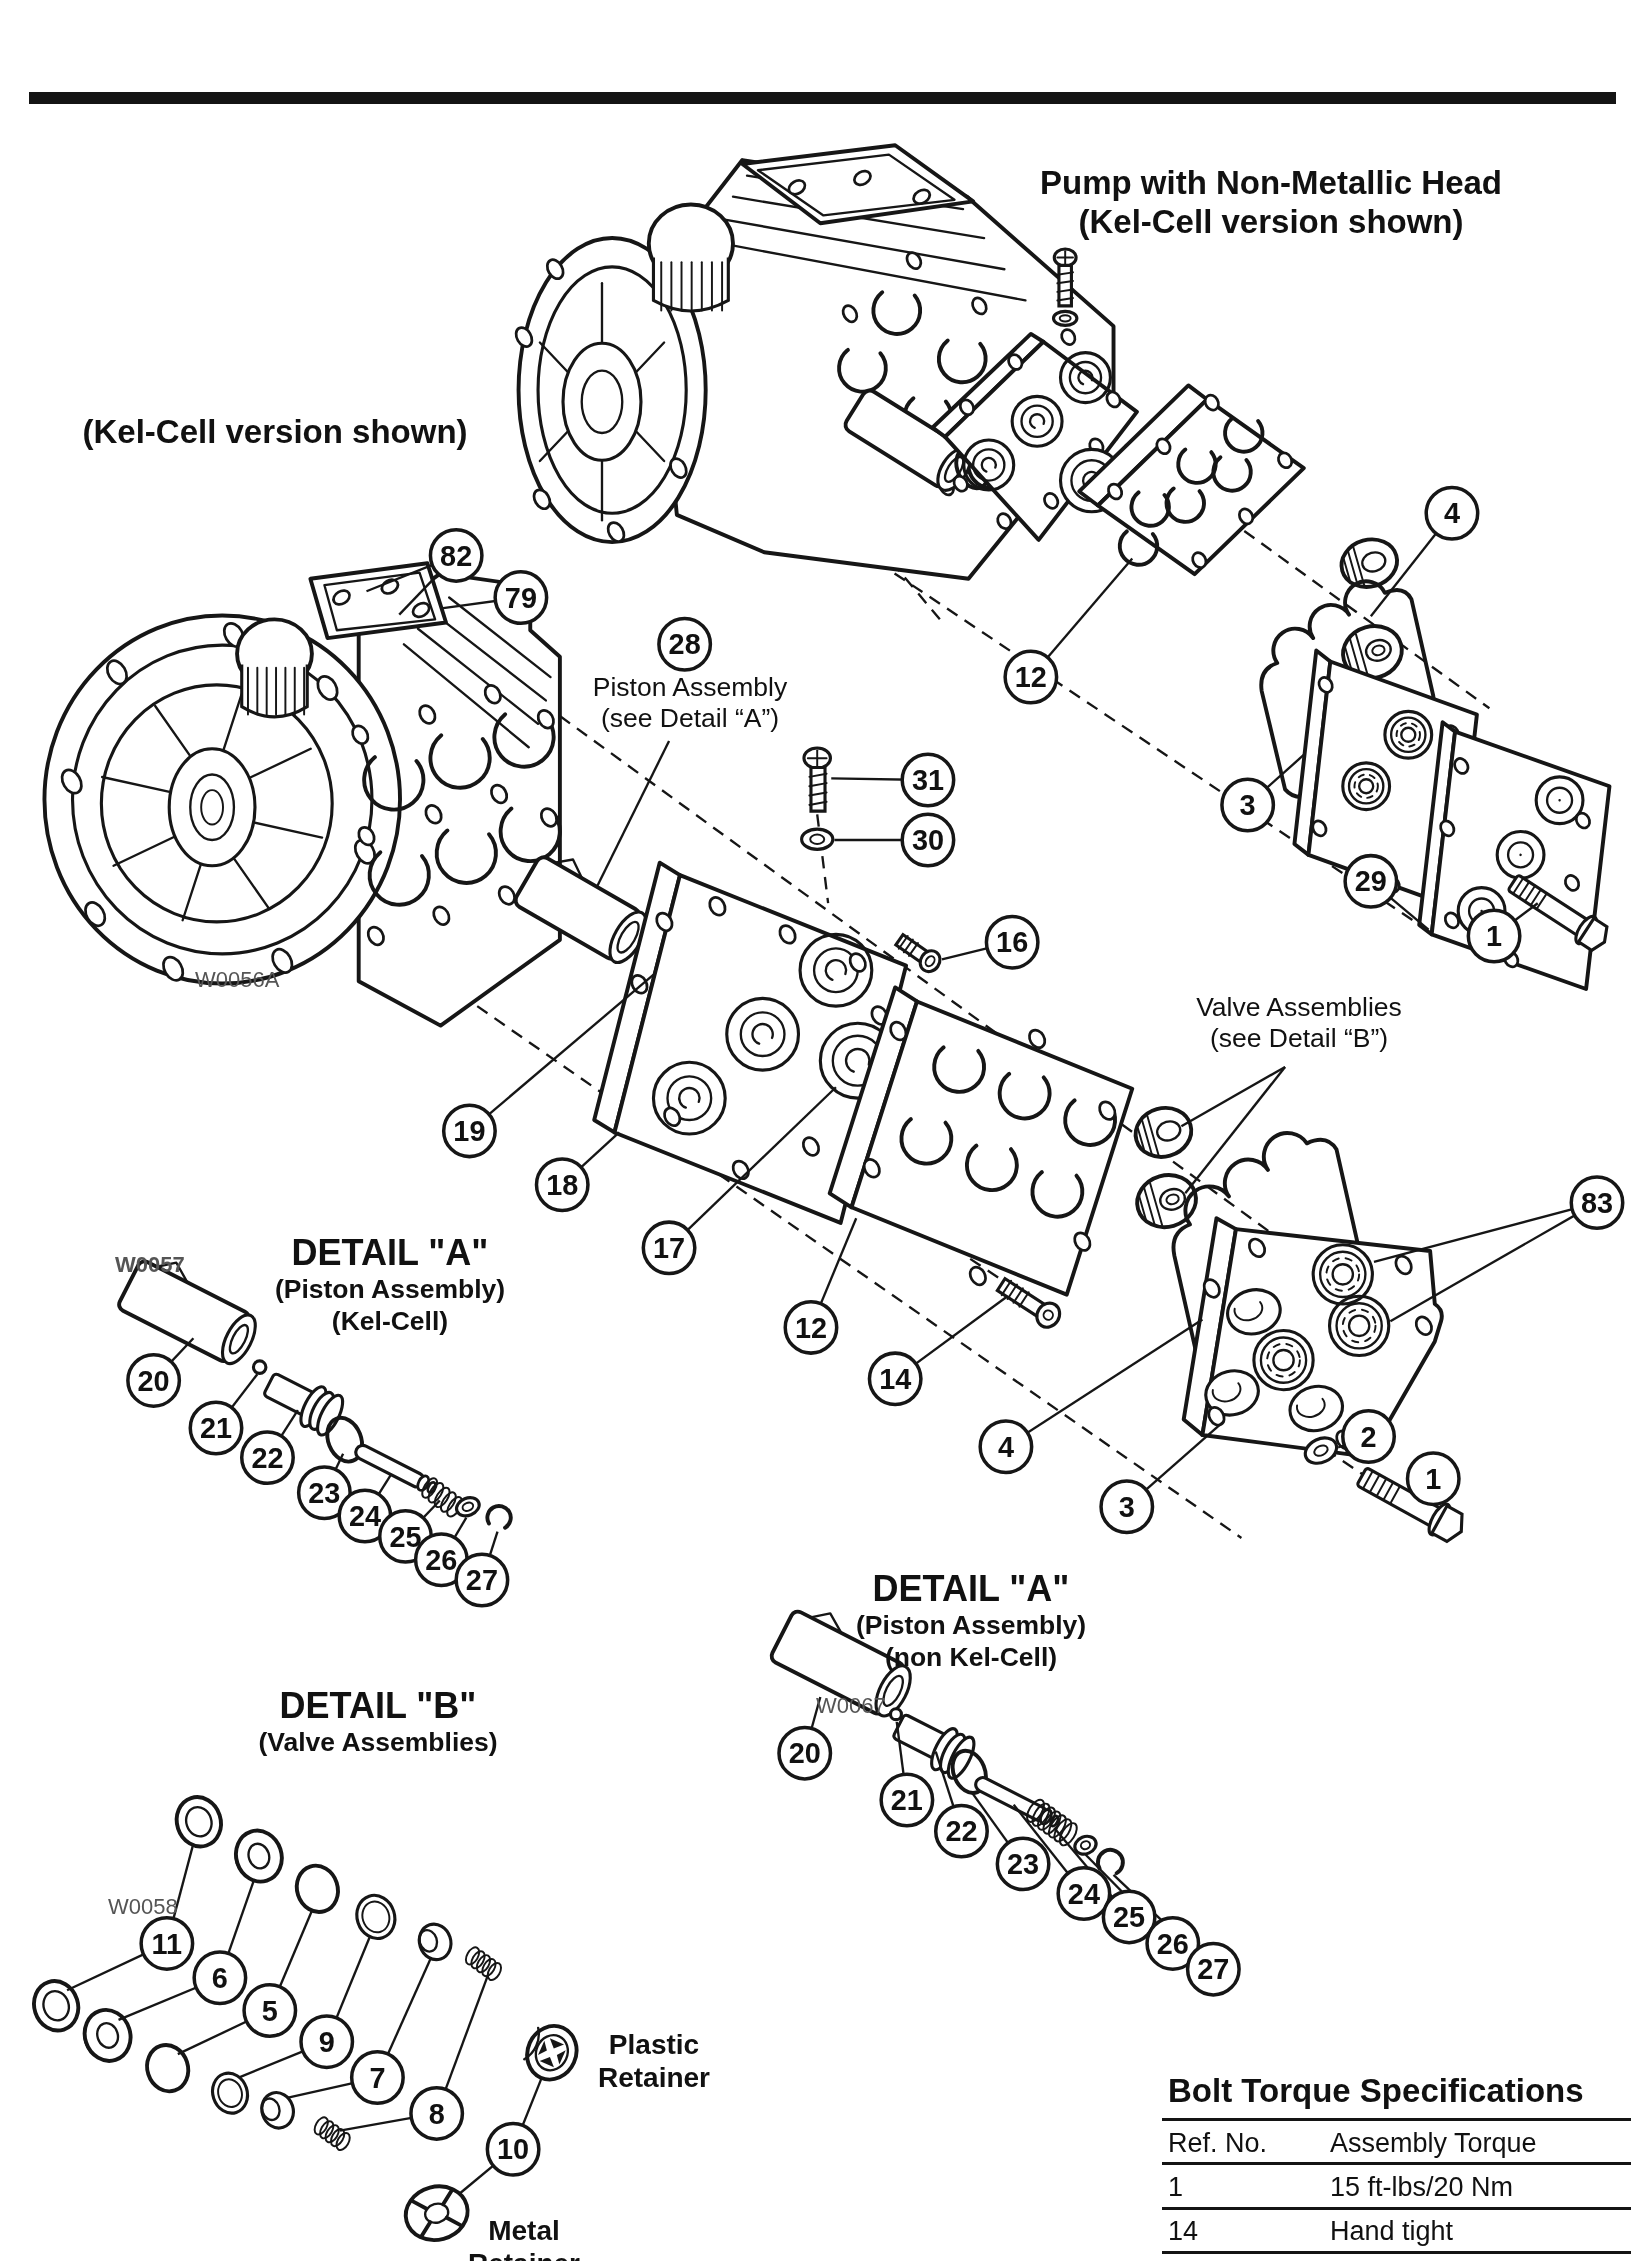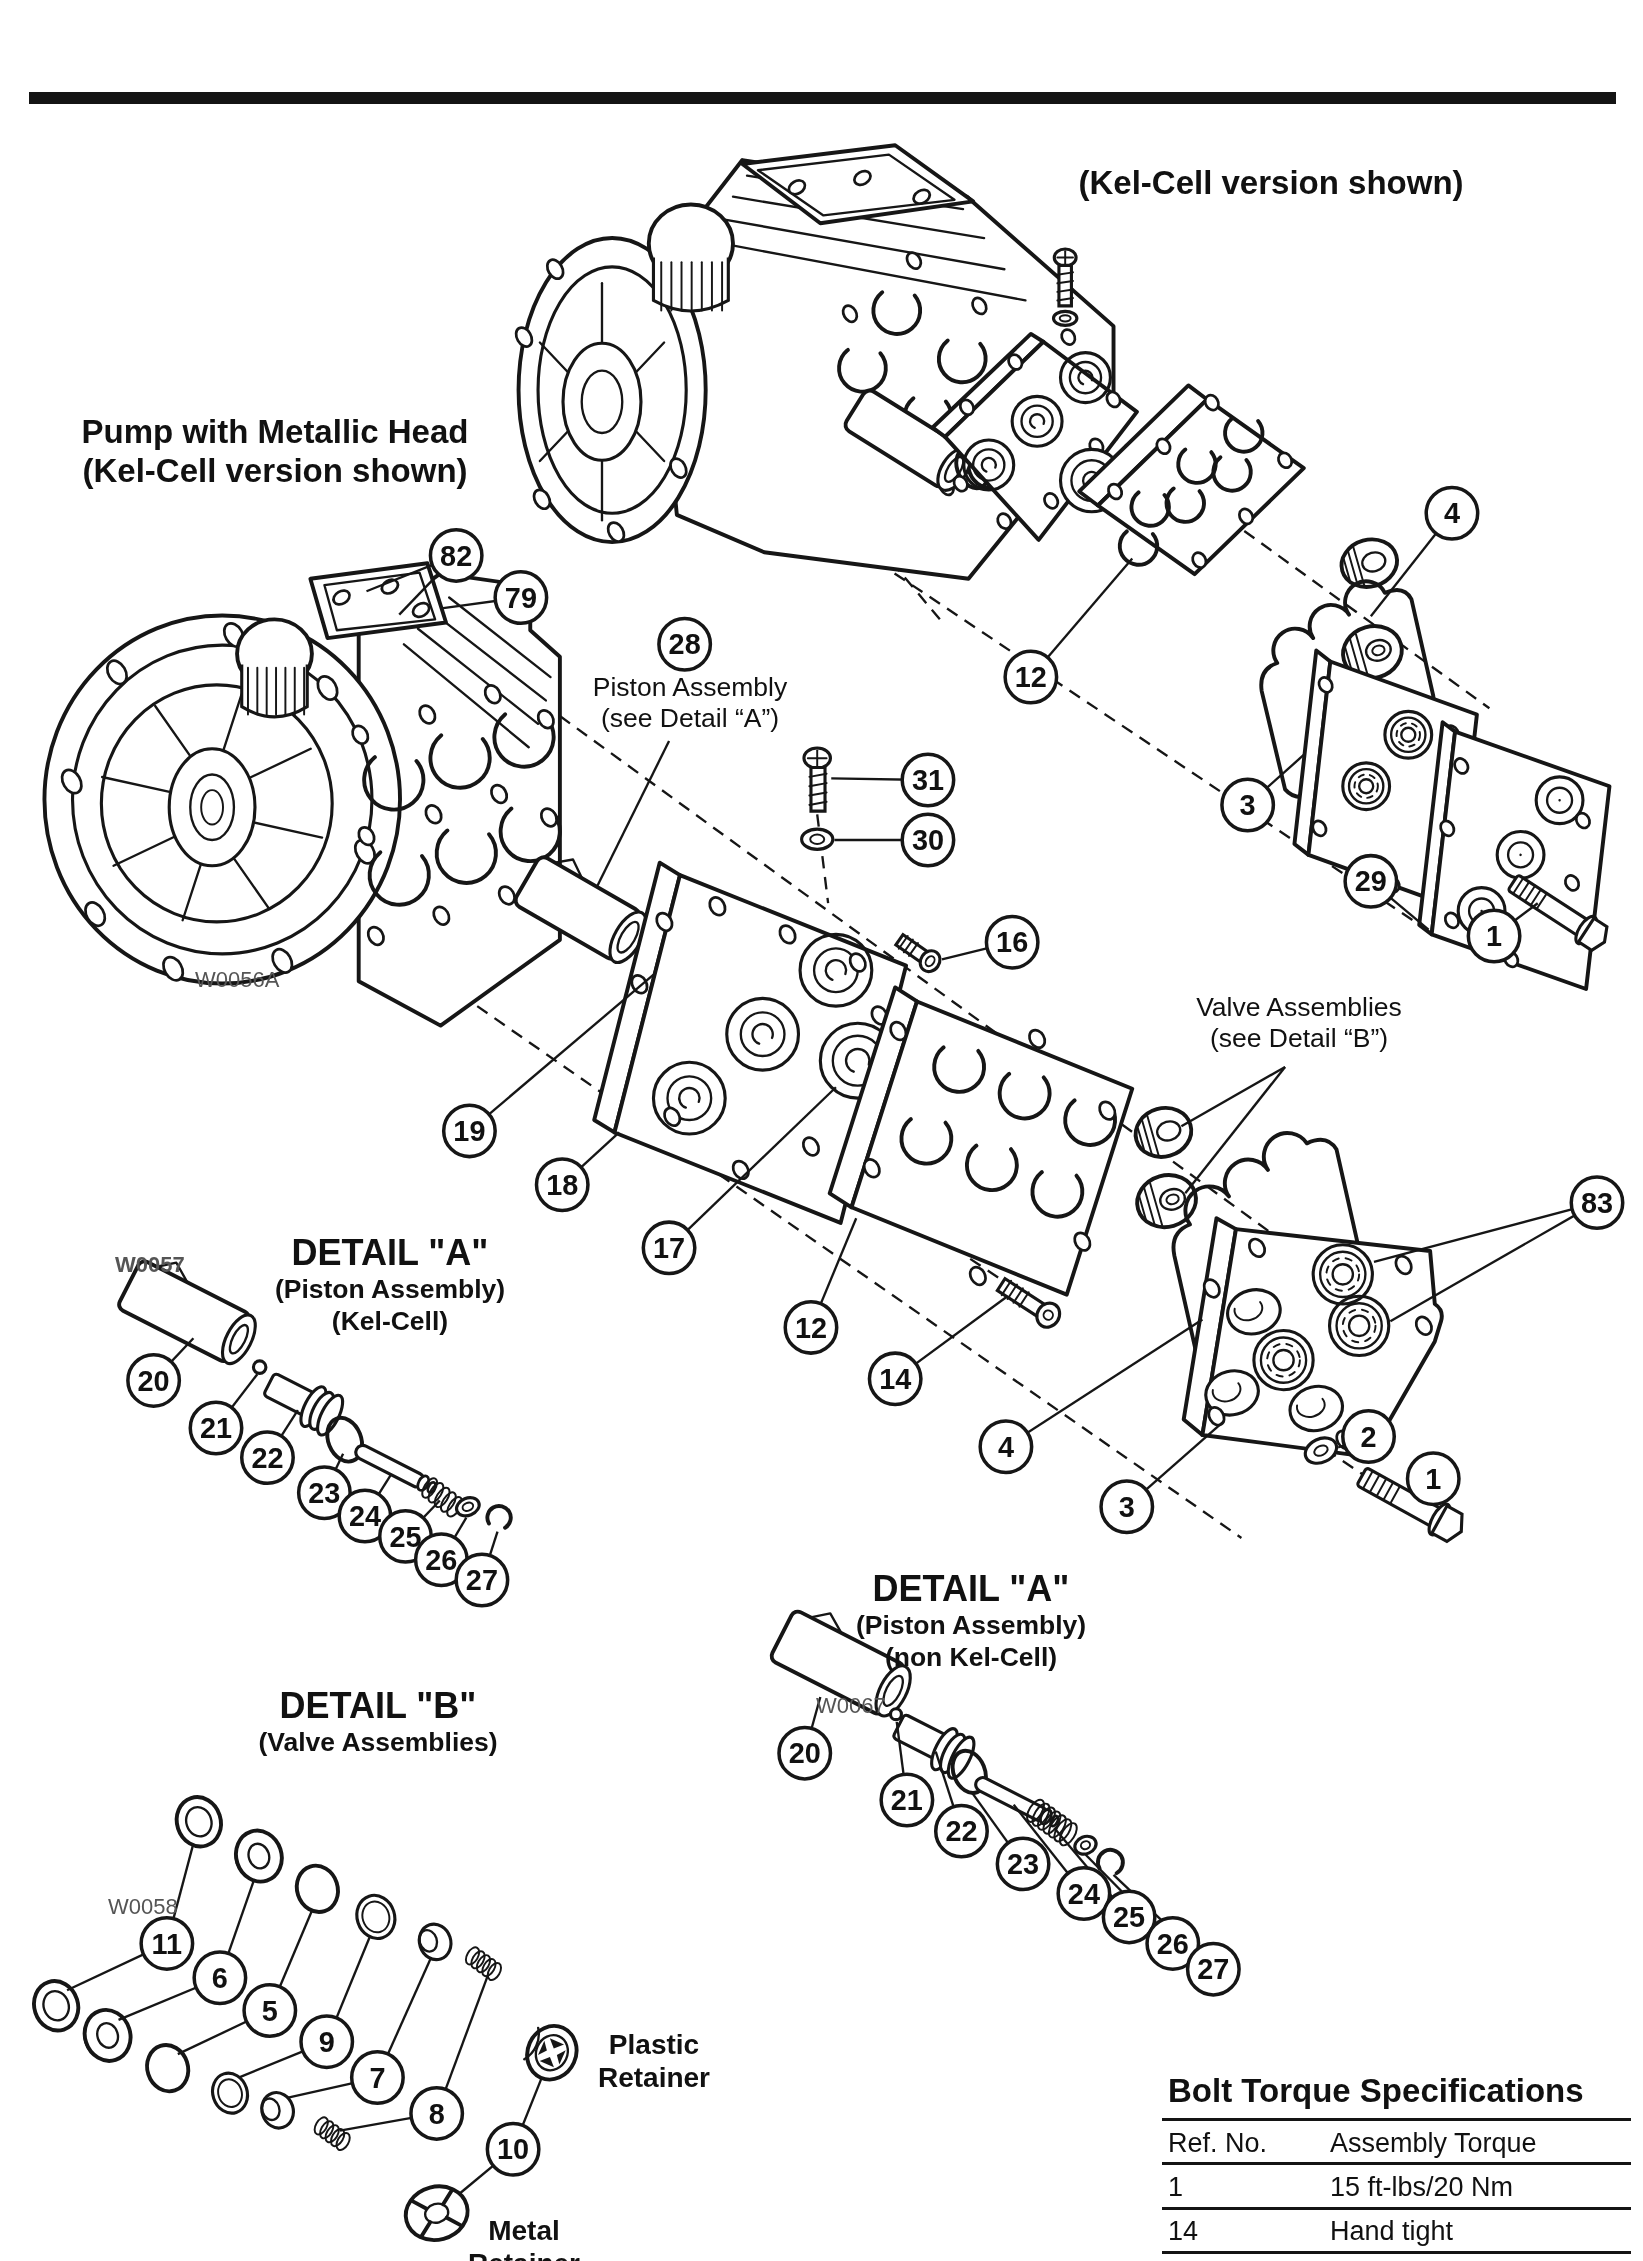--- a/index.html
+++ b/index.html
@@ -860,25 +860,25 @@
         <g class="co">
           <circle cx="658" cy="2756" r="33"></circle>
           <text x="658" y="2769">10</text>
         </g>
       </g>
   </svg>
 
   <div class="rule" style="left:29px;top:92px;width:1587px;height:11.7px;"></div>
 
   <div class="lbl hd c" style="left:1271px;top:164px;">
+    <div>Pump with Non-Metallic Head</div>
     <div>(Kel-Cell version shown)</div>
   </div>
 
   <div class="lbl hd c" style="left:275px;top:413px;">
-    <div>Pump with Metallic Head</div>
     <div>(Kel-Cell version shown)</div>
   </div>
 
 
   <div class="lbl note c" style="left:690px;top:672px;">
     <div>Piston Assembly</div>
     <div>(see Detail “A”)</div>
   </div>
 
   <div class="lbl note c" style="left:1299px;top:992px;">

